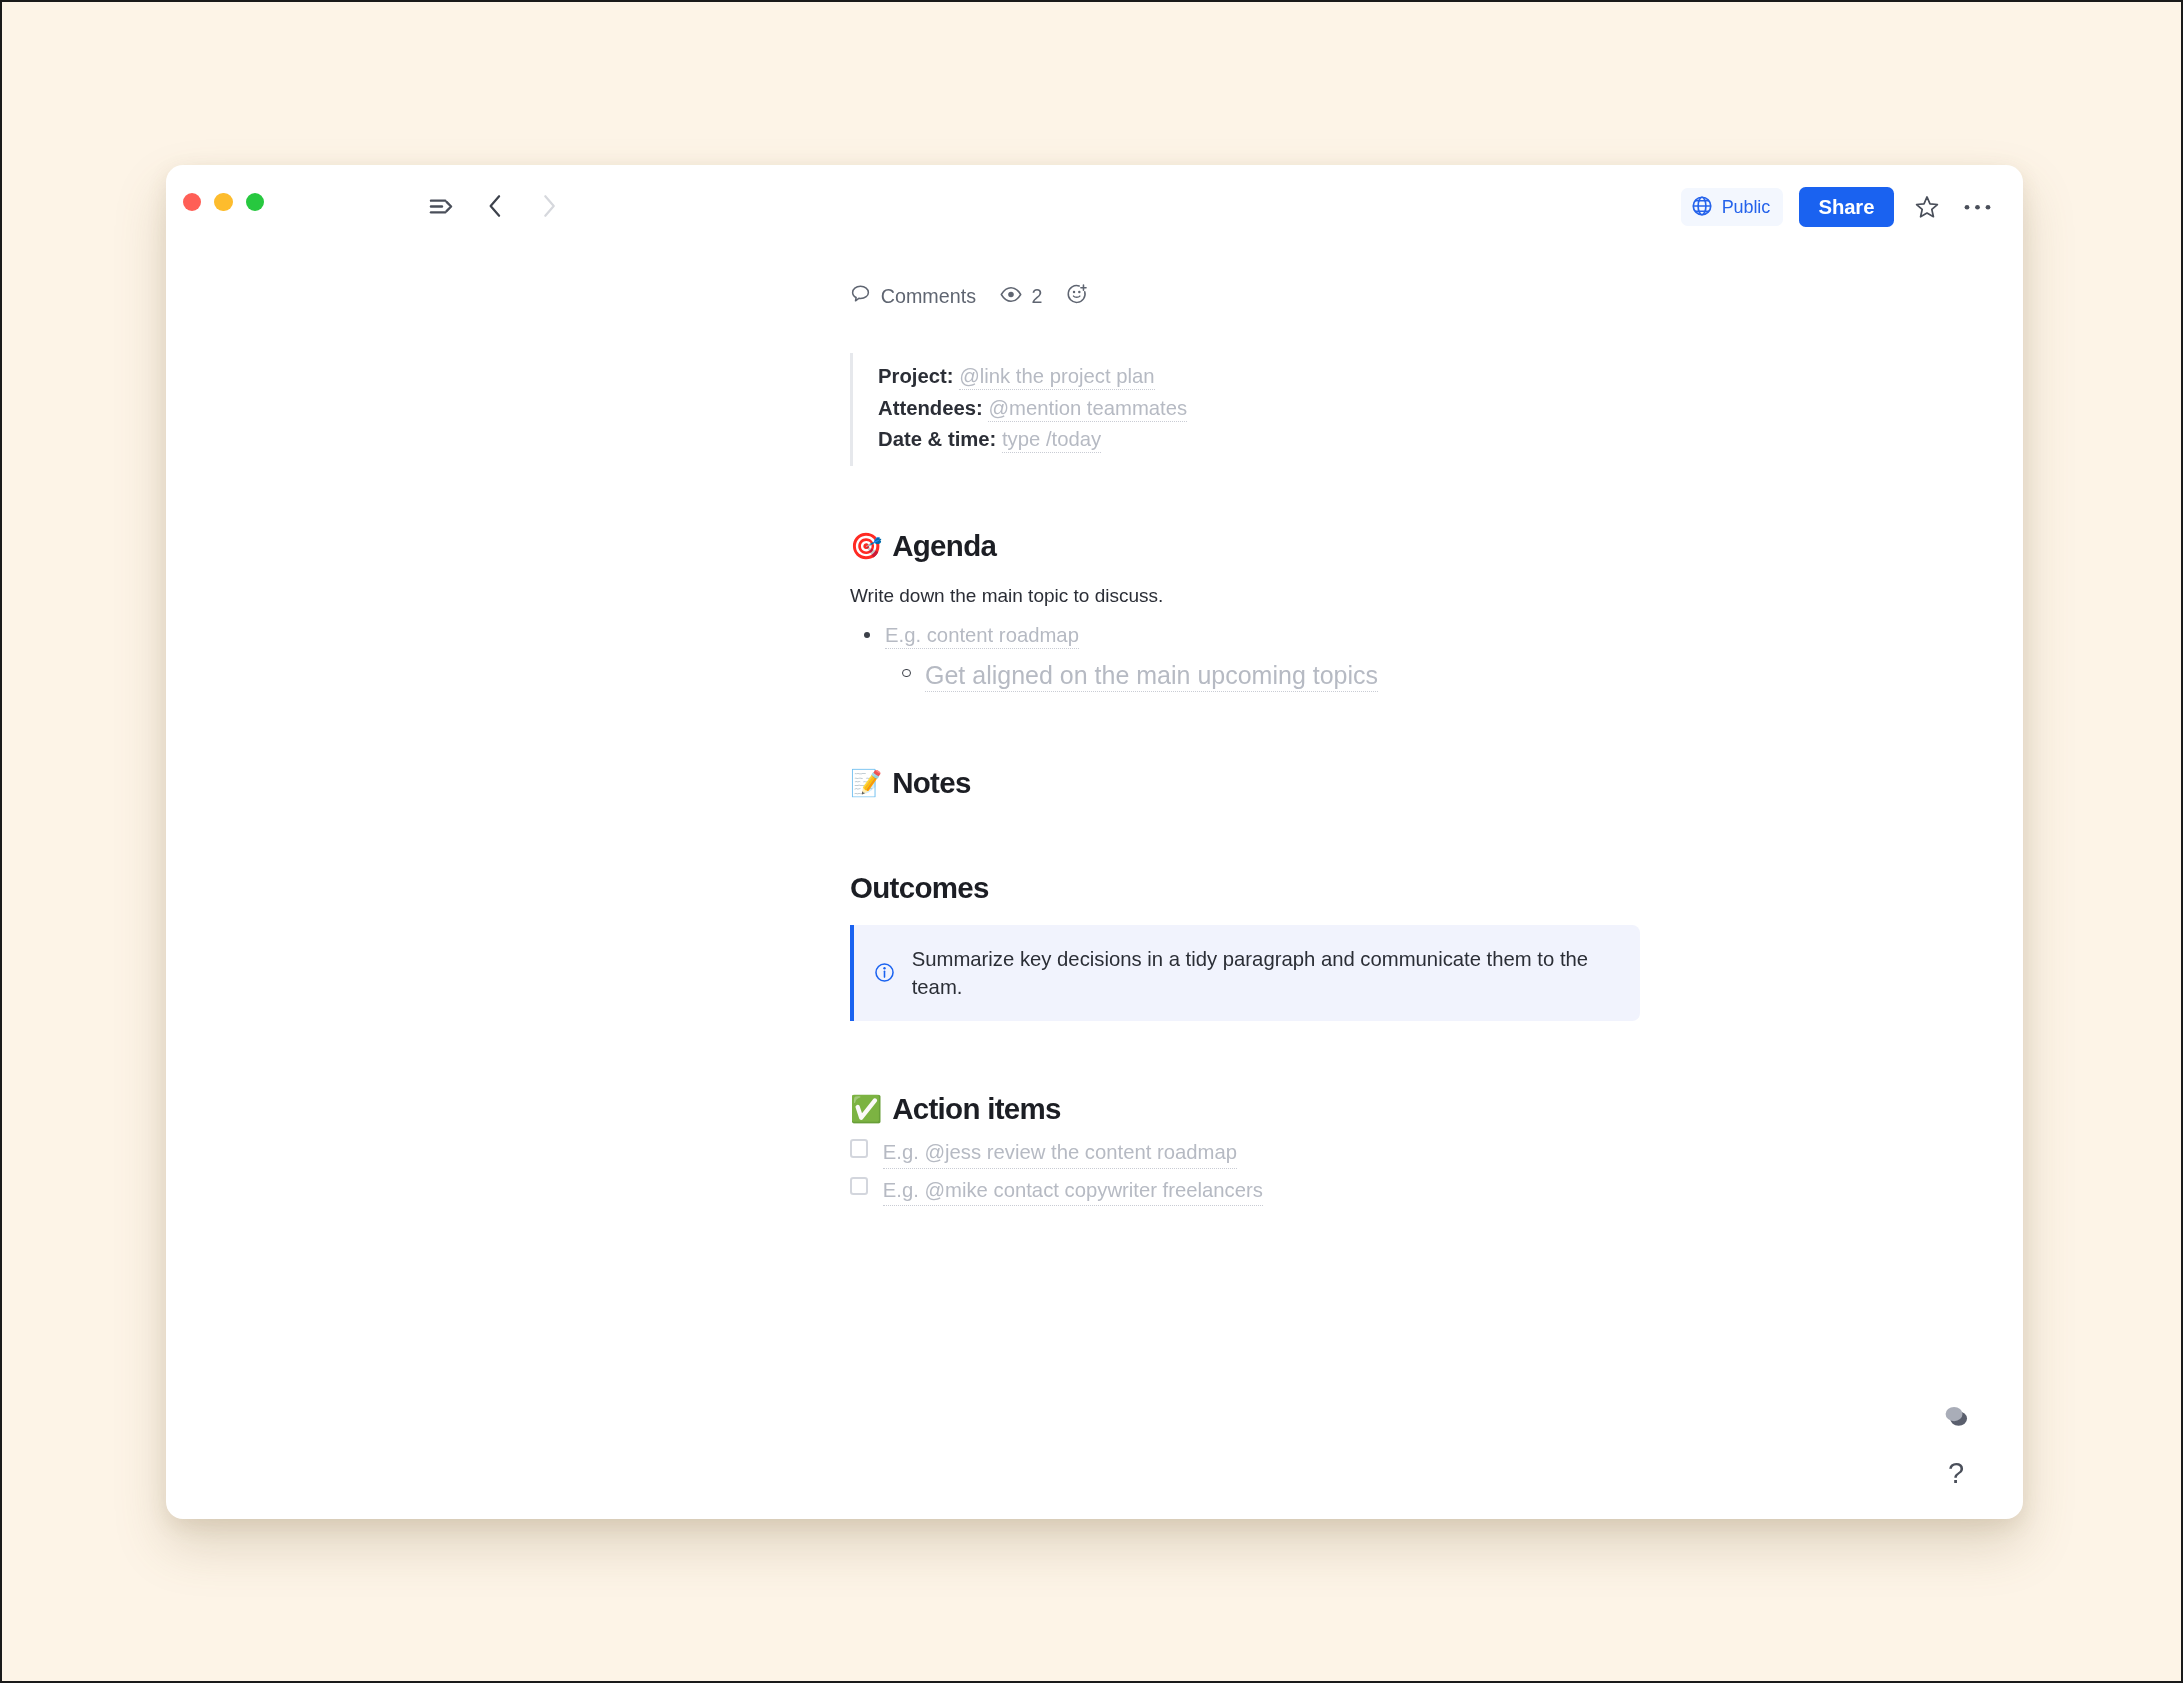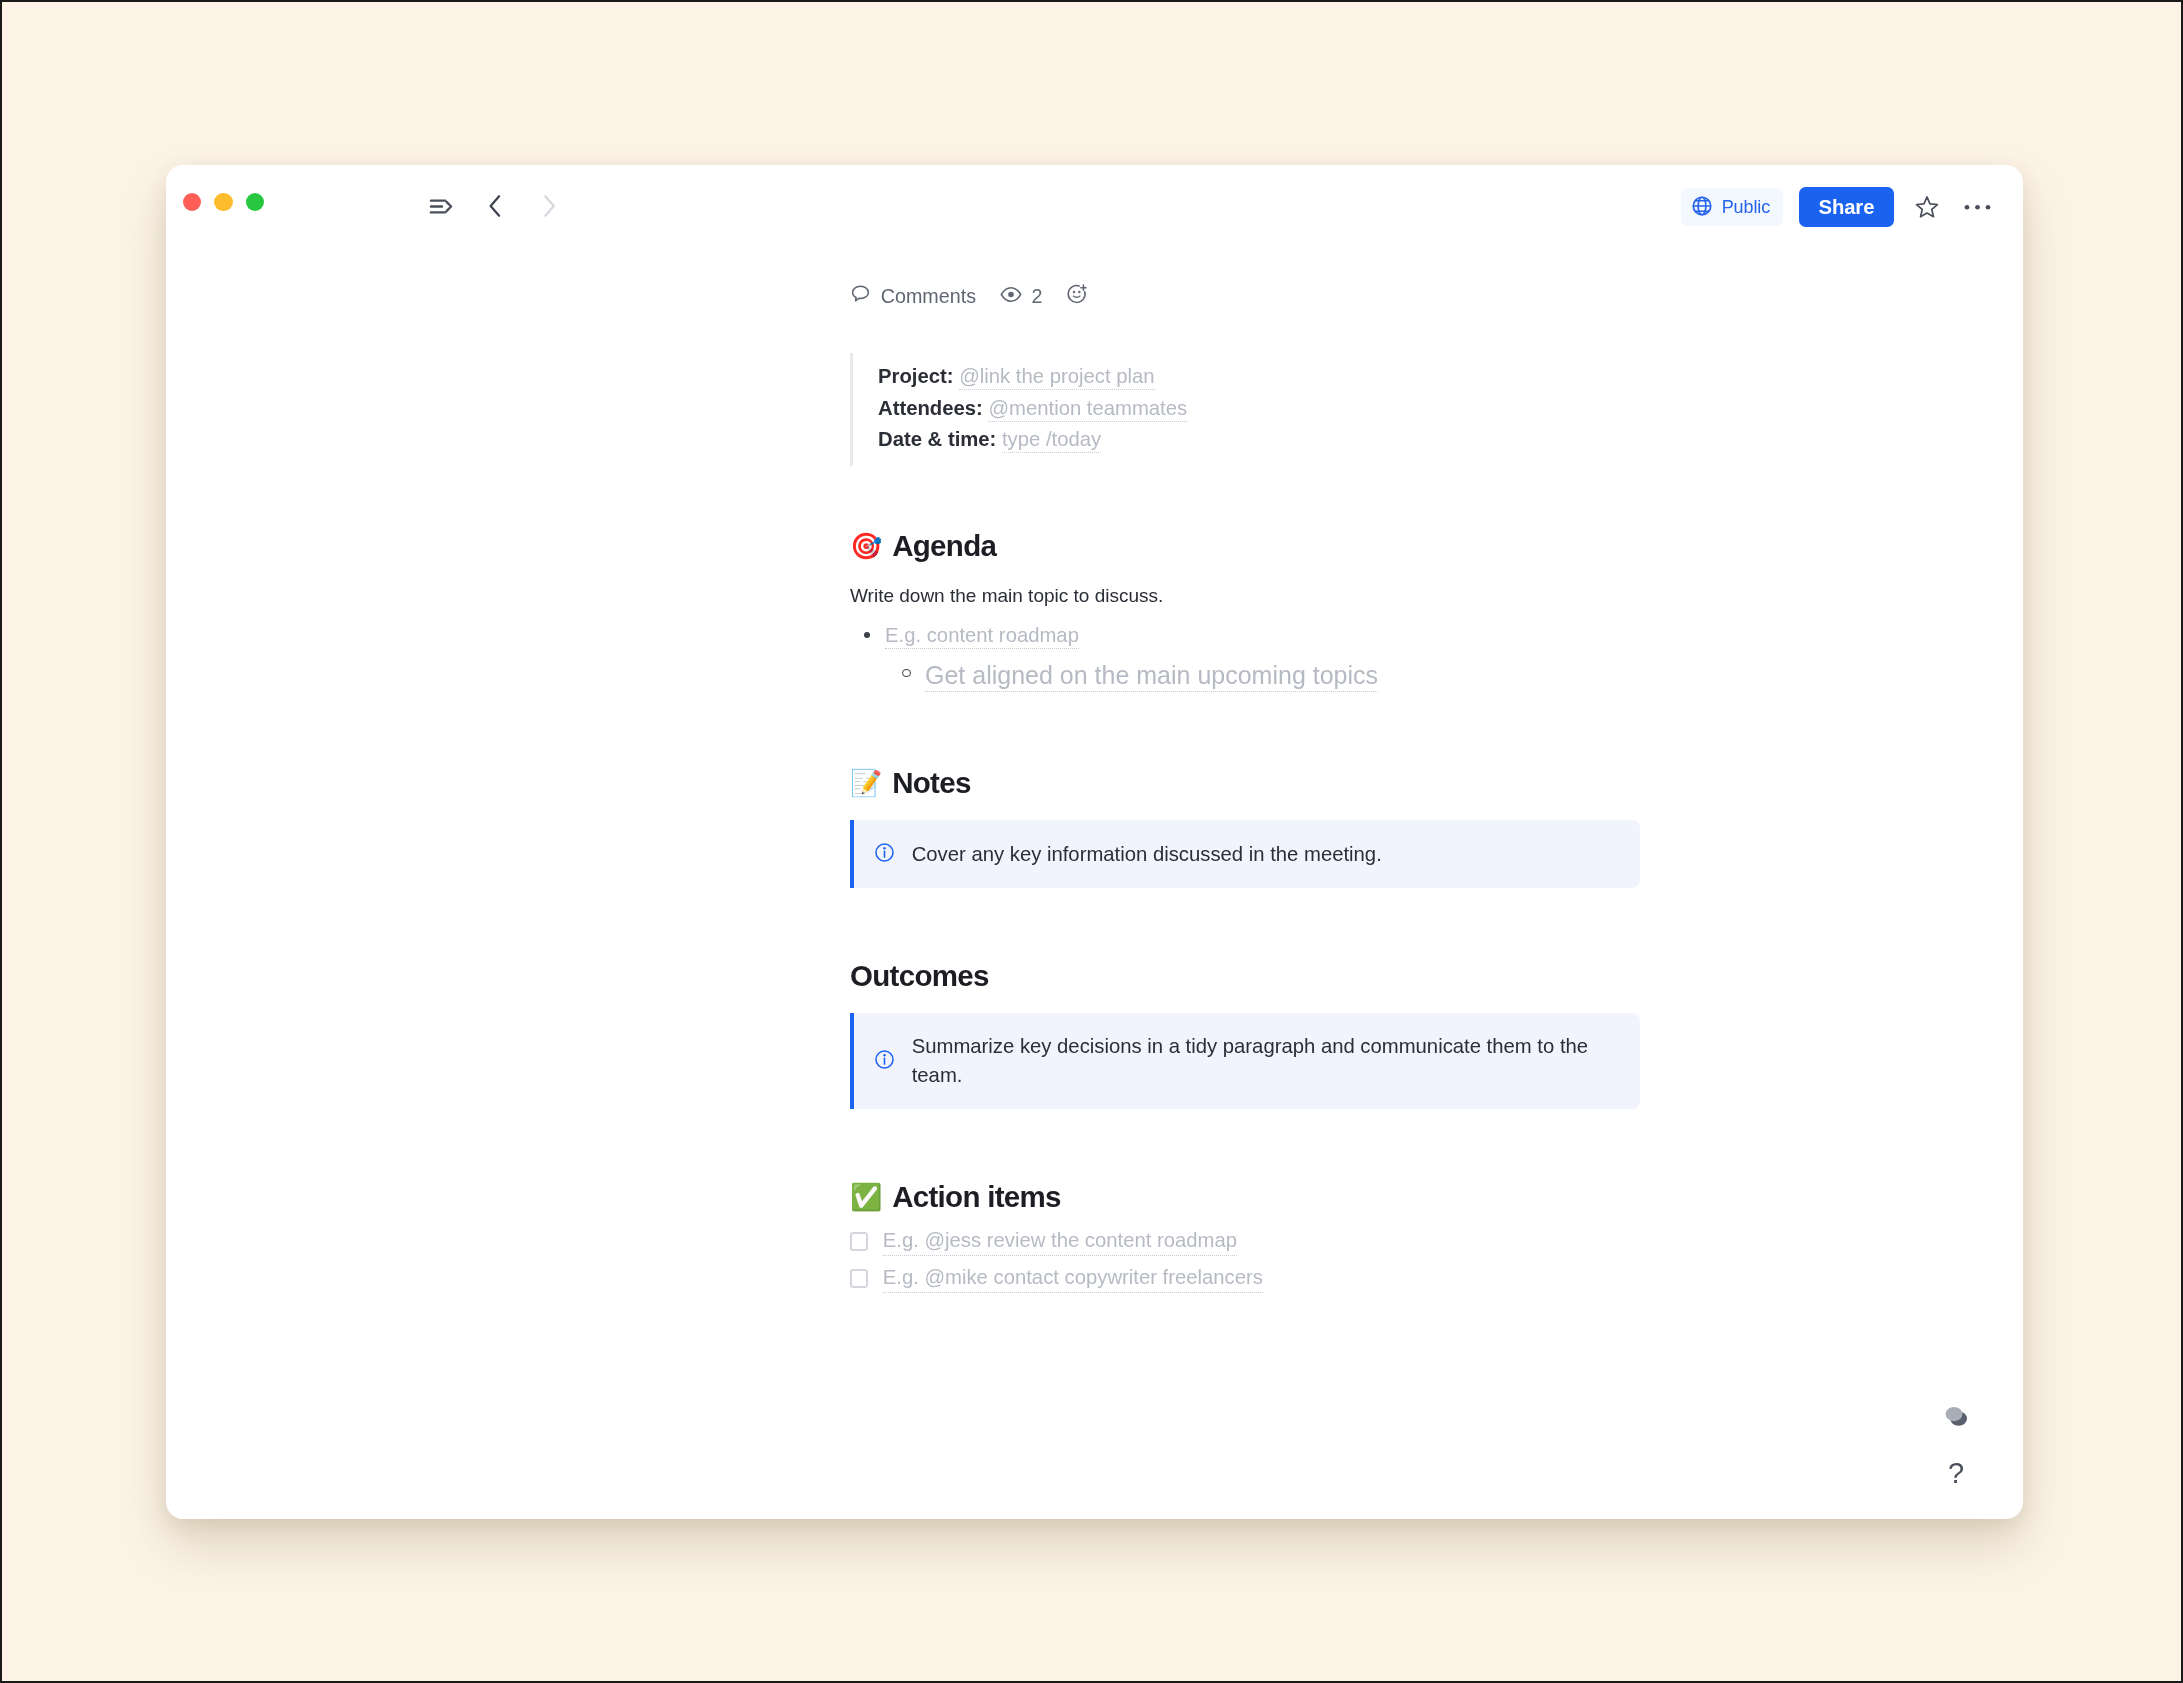--- a/index.html
+++ b/index.html
@@ -249,21 +249,20 @@
     line-height: 1.4;
   }
 
   
   .todo {
     list-style: none;
     margin-top: 13px;
   }
   .todo li {
     display: flex;
-    align-items: center;
     gap: 14.4px;
     margin-top: 7.9px;
     cursor: pointer;
   }
   .chk {
     width: 18.4px; height: 18.4px;
     border: 2px solid #d3d6dd;
     border-radius: 3.3px;
     background: #fff;
     flex: none;
@@ -433,30 +432,20 @@
             <span class="ph">Get aligned on the main upcoming topics</span>
           </li>
         </ul>
       </div>
 
       <div class="sec-notes">
         <div class="h2">
           <span class="emoji">📝</span>
           <span>Notes</span>
         </div>
-        <div class="callout">
-          <span>
-            <svg width="21" height="21" viewBox="0 0 32 32">
-              <circle cx="16" cy="16" r="13" fill="none" stroke="#1a62f0" stroke-width="2.3"></circle>
-              <circle cx="16" cy="9.6" r="1.8" fill="#1a62f0"></circle>
-              <line x1="16" y1="14" x2="16" y2="23" stroke="#1a62f0" stroke-width="2.4" stroke-linecap="round"></line>
-            </svg>
-          </span>
-          <span class="txt">Cover any key information discussed in the meeting.</span>
-        </div>
       </div>
 
       <div class="sec-out">
         <div class="h2">
           <span>Outcomes</span>
         </div>
         <div class="callout">
           <span>
             <svg width="21" height="21" viewBox="0 0 32 32">
               <circle cx="16" cy="16" r="13" fill="none" stroke="#1a62f0" stroke-width="2.3"></circle>

